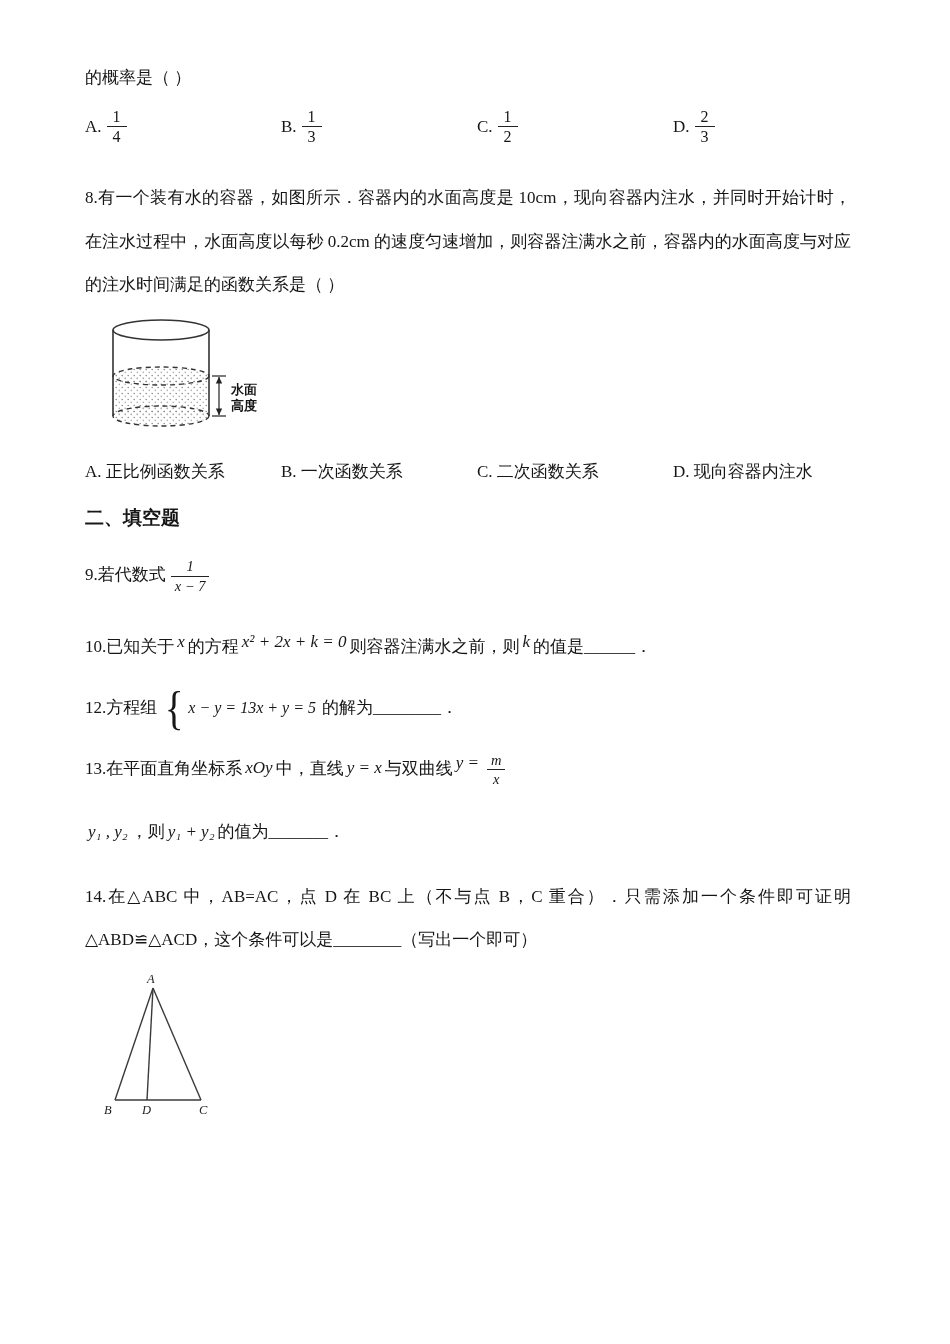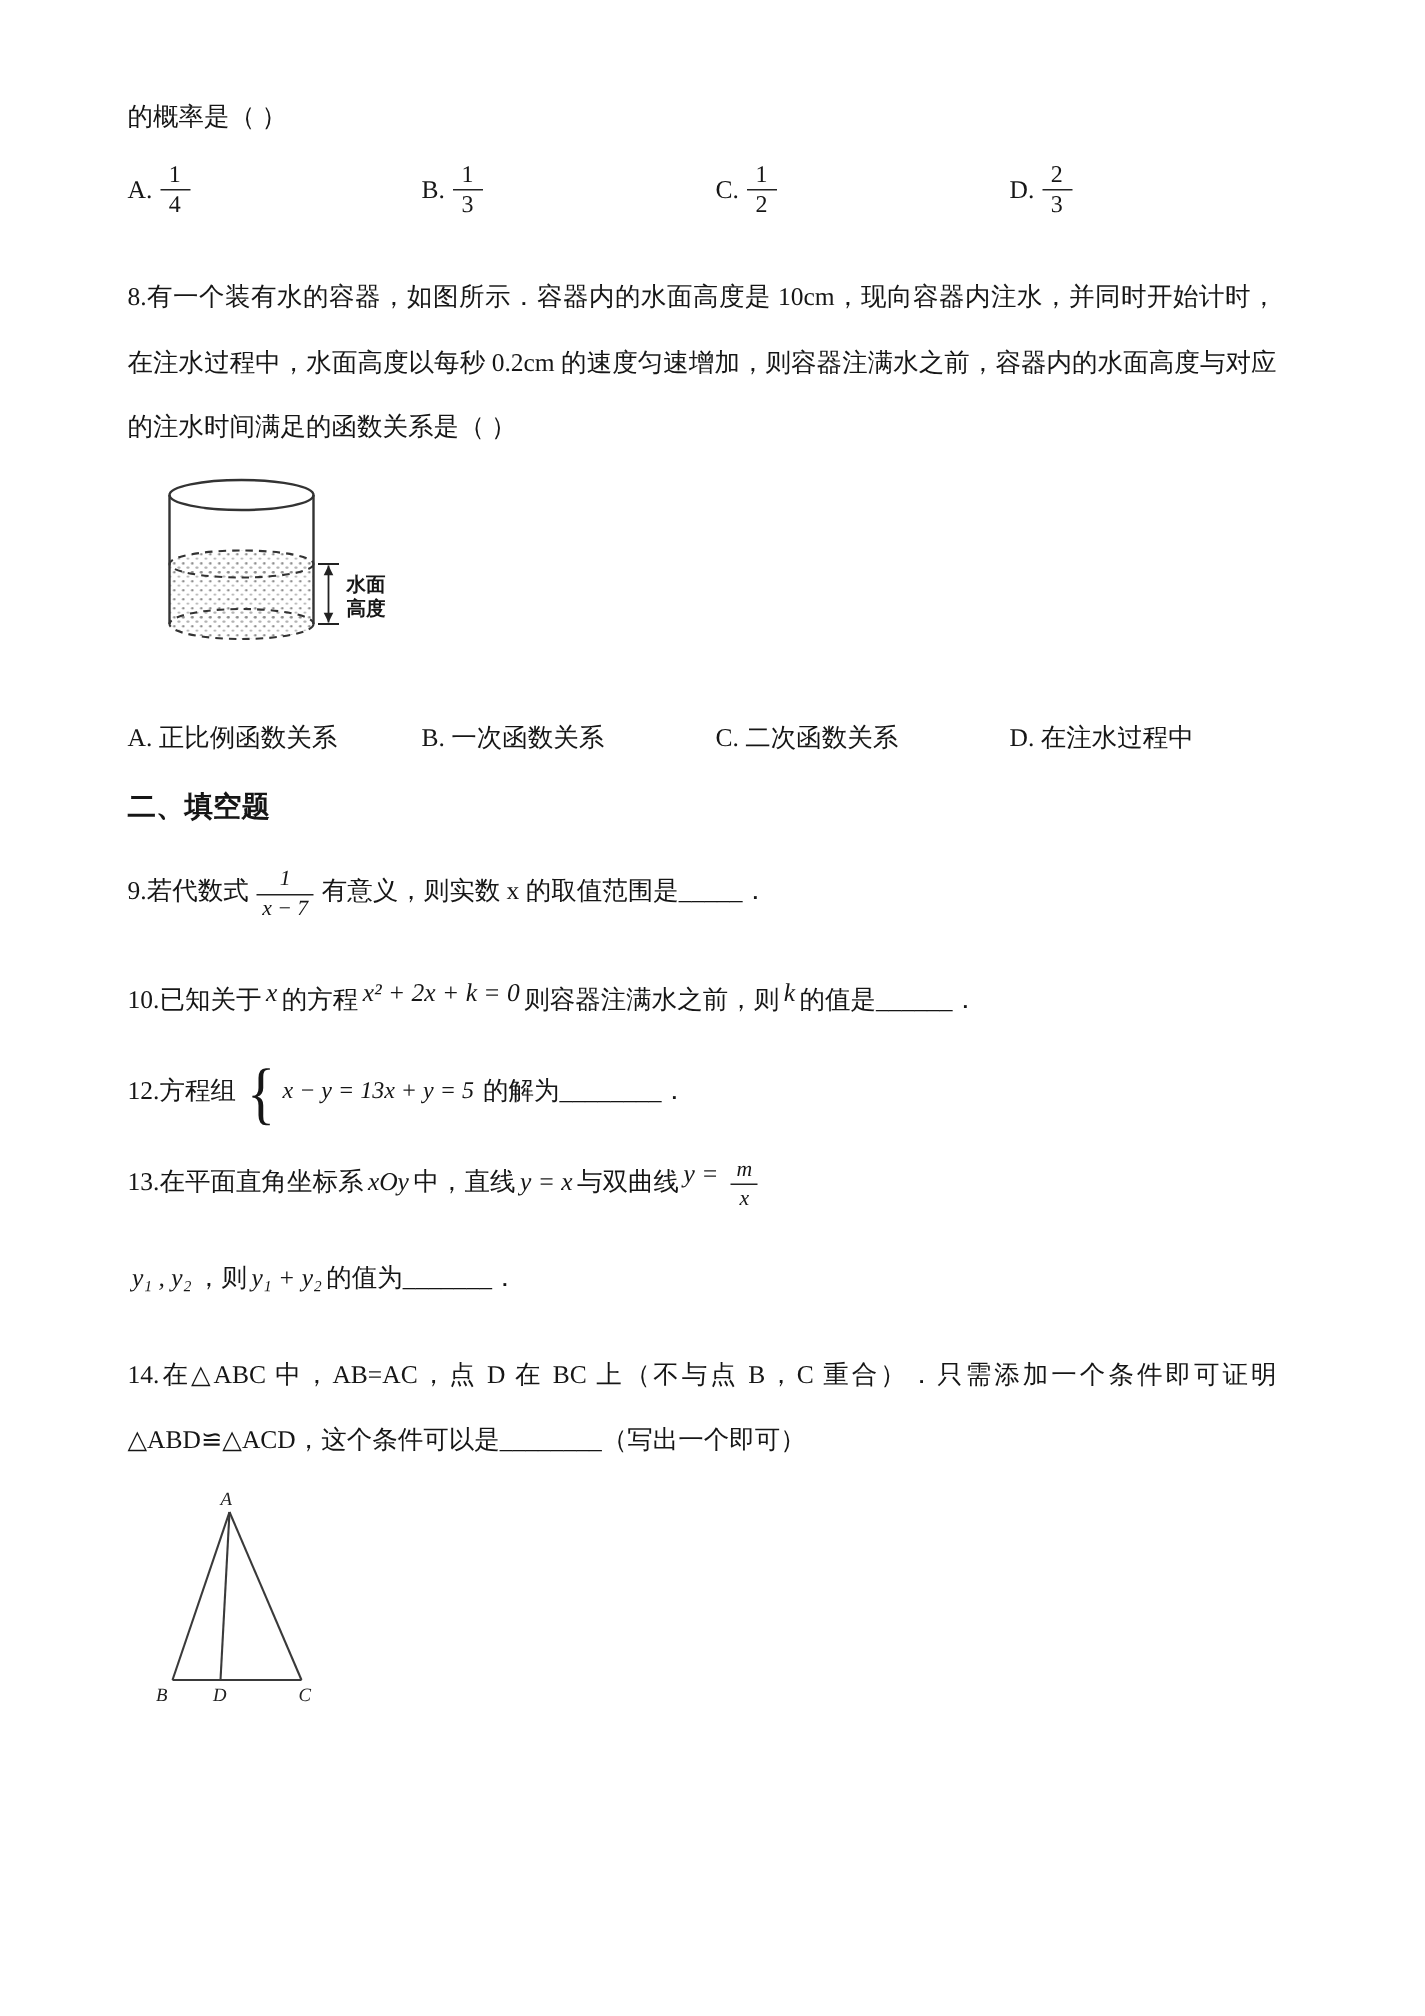--- a/index.html
+++ b/index.html
@@ -12,21 +12,21 @@
     background:#ffffff;
   }
   .line { margin:0; }
   .para { margin:30px 0 0 0; line-height:2.55; text-align:justify; }
 
   
   .opt-row { display:flex; margin-top:18px; align-items:center; }
   .opt-row .opt { width:196px; display:flex; align-items:center; }
   .opt-row .opt:last-child { width:auto; }
   .opt-label { margin-right:5px; }
-  .text-opts { margin-top:34px; }
+  .text-opts { margin-top:14px; }
   .text-opts .opt { display:block; }
 
   
   .frac { display:inline-block; text-align:center; font-size:16px; line-height:1.2; }
   .frac .num { display:block; padding:0 6px; }
   .frac .den { display:block; border-top:1.3px solid #222; padding:0 6px; }
 
   
   .ifrac { display:inline-flex; flex-direction:column; text-align:center;
            vertical-align:middle; font-style:italic; margin:0 5px;
@@ -116,30 +116,30 @@
     <path d="M122,63 l-3.2,6.5 h6.4 z" fill="#222"></path>
     <path d="M122,101 l-3.2,-6.5 h6.4 z" fill="#222"></path>
     <text x="134" y="80" font-size="13" font-weight="600" fill="#161616">水面</text>
     <text x="134" y="96" font-size="13" font-weight="600" fill="#161616">高度</text>
   </svg>
 
   <div class="opt-row text-opts">
     <div class="opt">A. 正比例函数关系</div>
     <div class="opt">B. 一次函数关系</div>
     <div class="opt">C. 二次函数关系</div>
-    <div class="opt">D. 在注水过程中</div>
+    <div class="opt">D. 现向容器内注水</div>
   </div>
 
   <div class="section-title">二、填空题</div>
 
   <div class="q">
     <span>9.若代数式</span><span class="ifrac">
         <span class="fnum">1</span>
         <span class="fden">x − 7</span>
-      </span><span>有意义，则实数 x 的取值范围是_____．</span>
+      </span>
   </div>
 
   <div class="q" style="margin-top:38px;">
     <span>10.已知关于</span><span class="m raised">x</span><span>的方程</span><span class="m raised">x² + 2x + k = 0</span><span>则容器注满水之前，则</span><span class="m raised">k</span><span>的值是______．</span>
   </div>
 
 
   <div class="q">
     <span>12.方程组</span><span class="system">
         <span class="brace">{</span>

